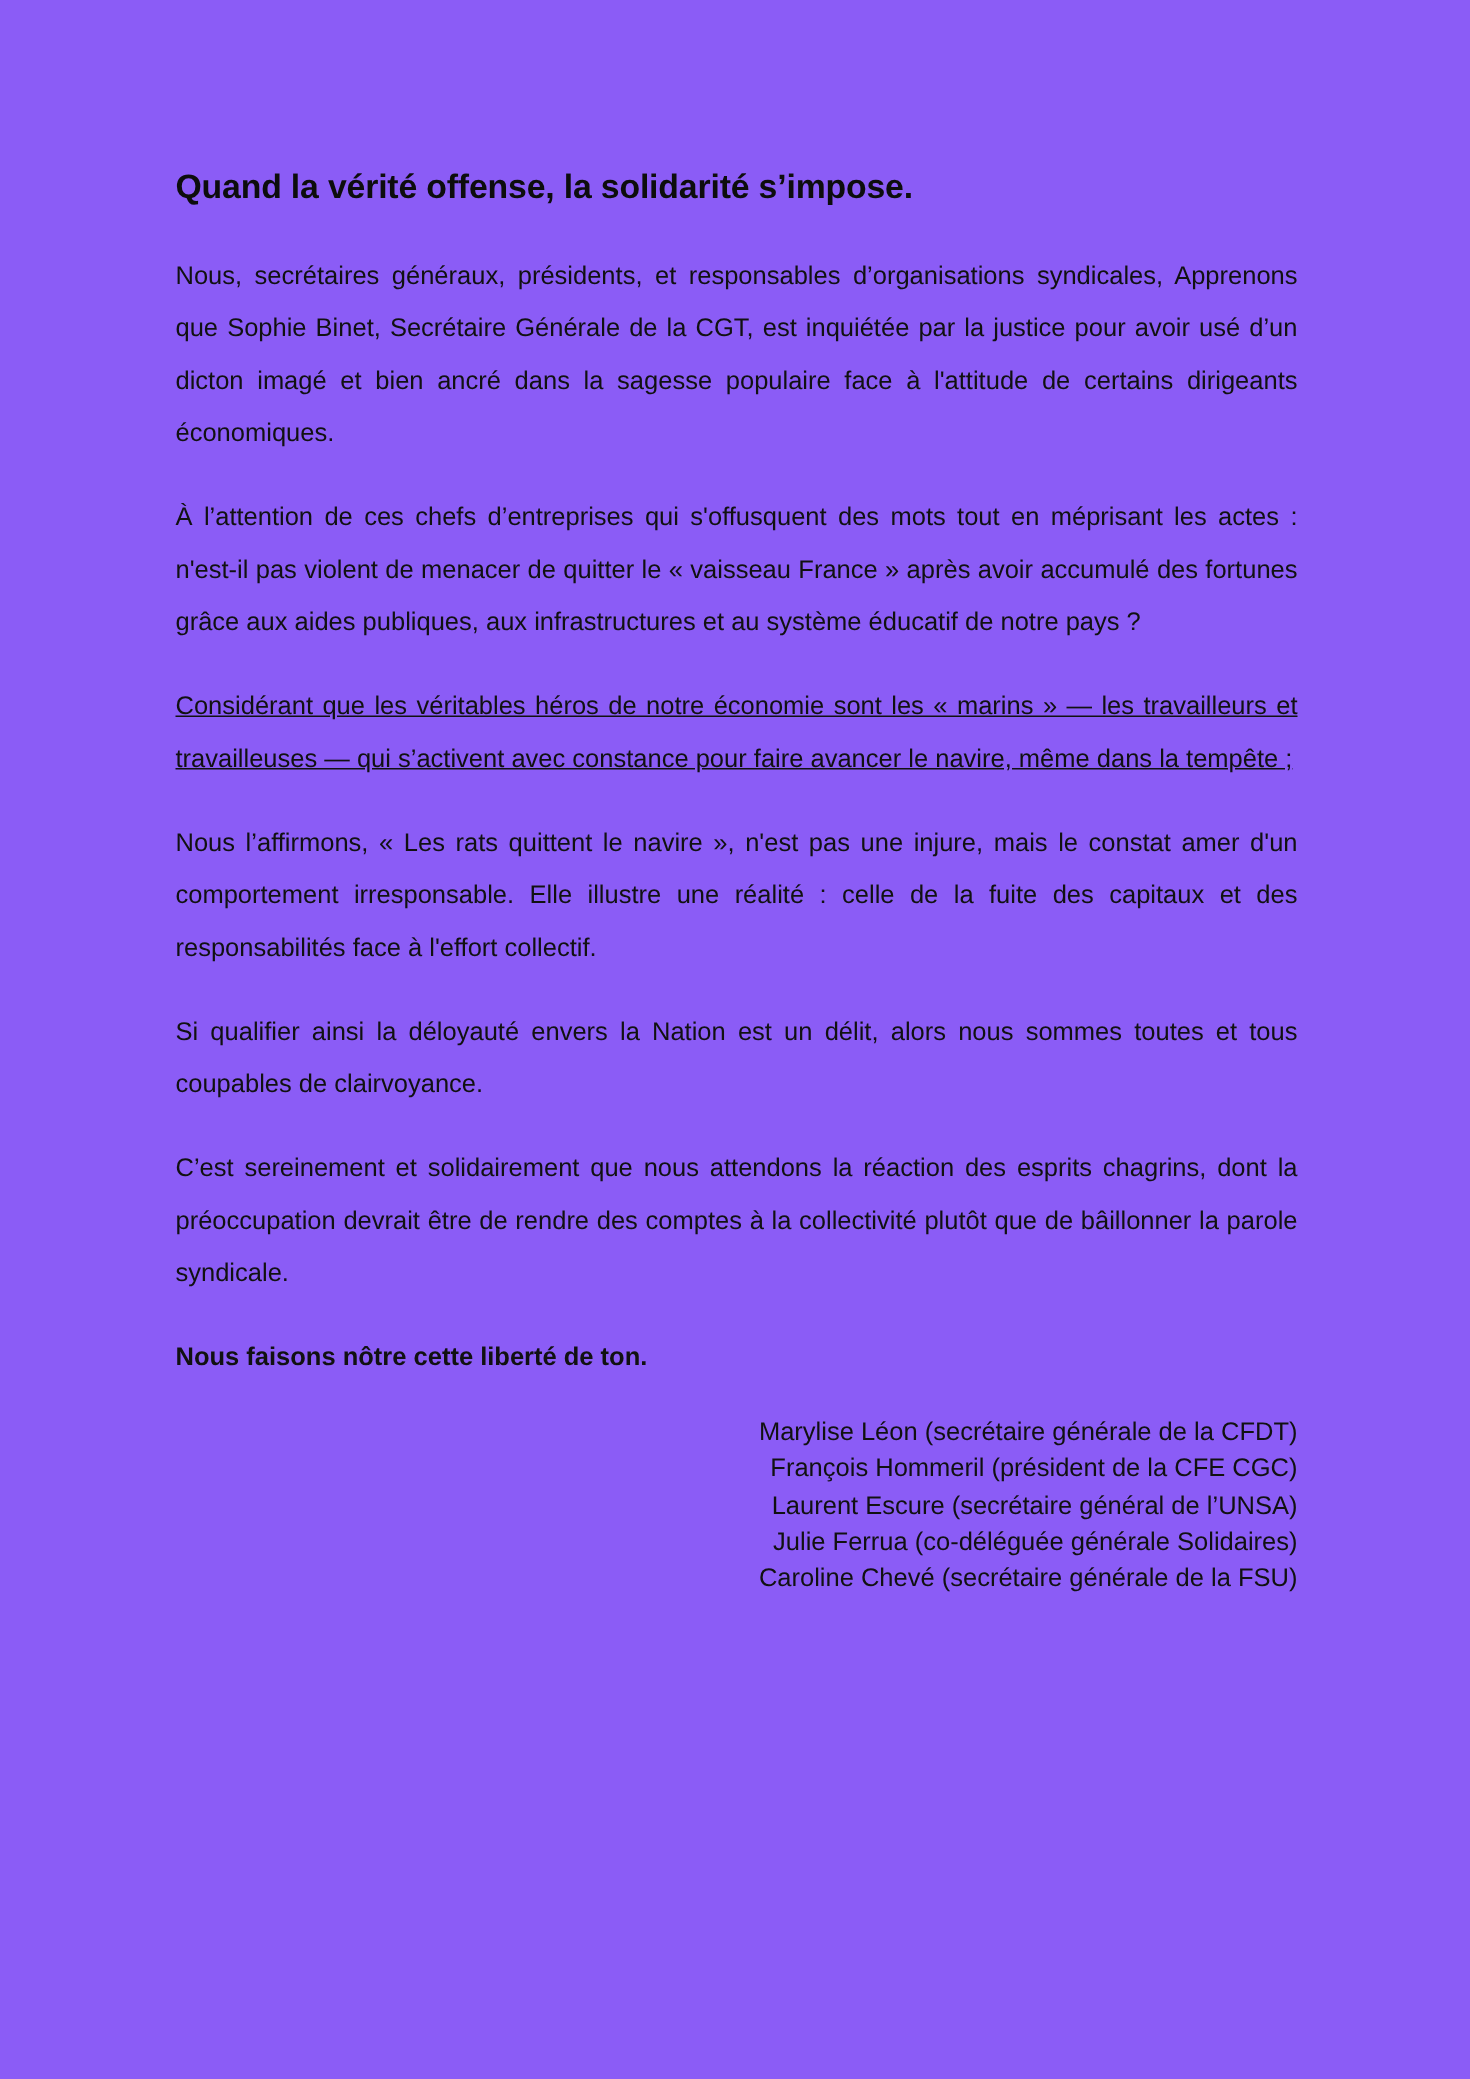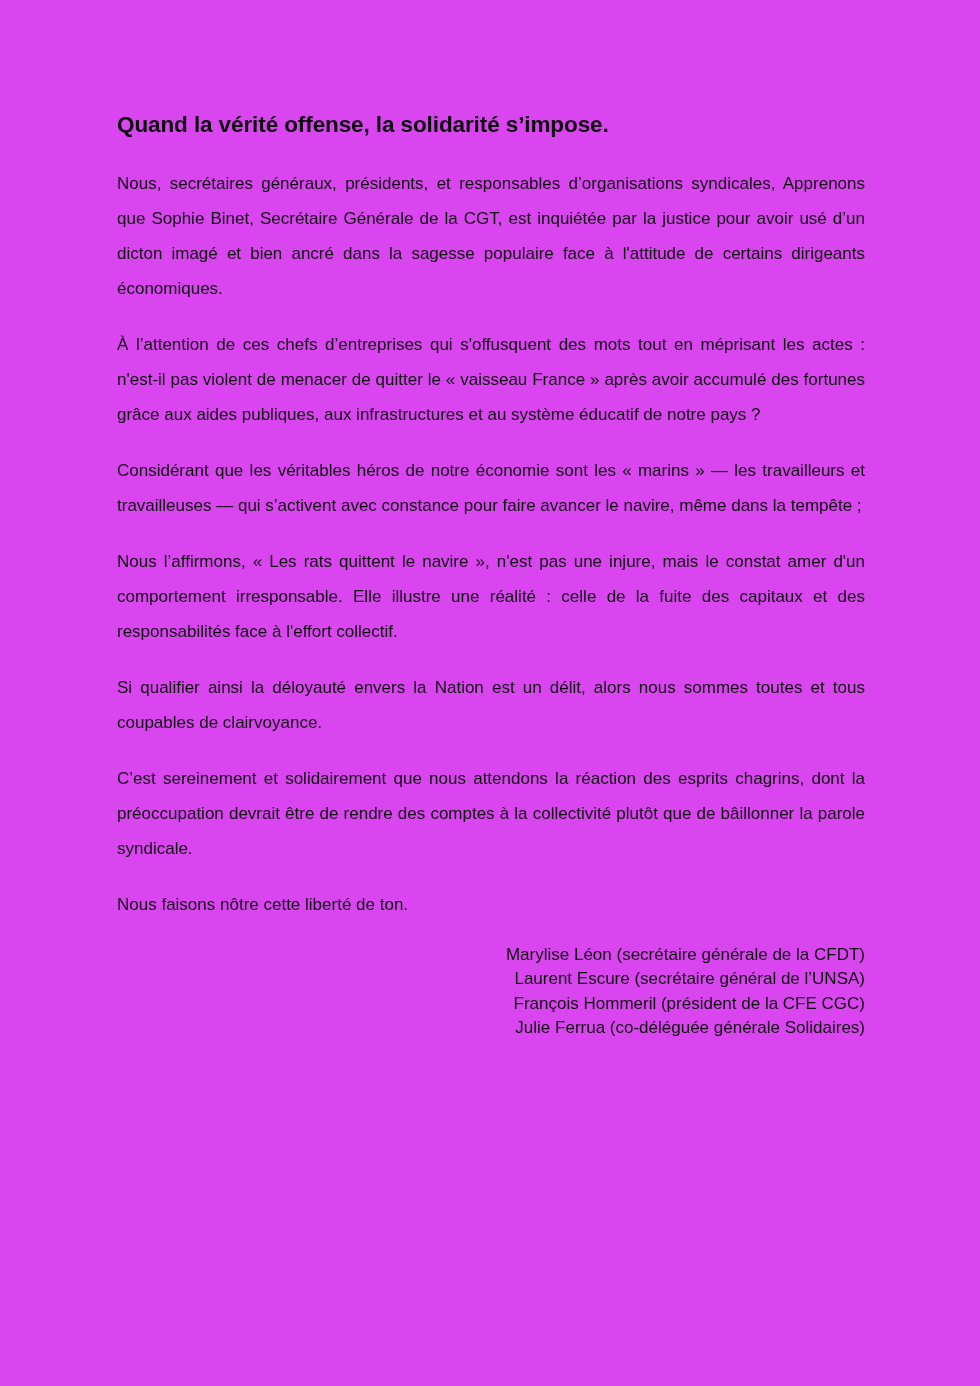--- a/index.html
+++ b/index.html
@@ -12,21 +12,21 @@
     width: 980px;
     height: 1386px;
     font-family: "Liberation Sans", "DejaVu Sans", sans-serif;
     color: #111111;
     -webkit-font-smoothing: antialiased;
   }
   .page {
     position: relative;
     width: 980px;
     height: 1386px;
-    background: #d946ef;
+    background: #8b5cf6;
     box-sizing: border-box;
   }
   .content {
     position: absolute;
     left: 117px;
     top: 110px;
     width: 748px;
   }
   .doc-title {
     font-size: 22.5px;
@@ -40,24 +40,26 @@
     font-size: 17px;
     line-height: 35px;
     margin: 0 0 21px 0;
     text-align: justify;
     text-justify: inter-word;
     color: #111111;
     hyphens: none;
   }
   .para:last-of-type {
     margin-bottom: 16px;
+    font-weight: bold;
   }
   
   .para-block {
     text-align: justify;
+    text-decoration: underline;
   }
   .para-block .sub {
     display: block;
   }
   .signatures {
     margin-top: 21px;
     font-size: 17px;
     line-height: 24.3px;
     text-align: left;
     color: #111111;
@@ -88,19 +90,20 @@
     <p class="para">Nous l’affirmons, « Les rats quittent le navire », n'est pas une injure, mais le constat amer d'un comportement irresponsable. Elle illustre une réalité : celle de la fuite des capitaux et des responsabilités face à l'effort collectif.</p>
 
     <p class="para">Si qualifier ainsi la déloyauté envers la Nation est un délit, alors nous sommes toutes et tous coupables de clairvoyance.</p>
 
     <p class="para">C’est sereinement et solidairement que nous attendons la réaction des esprits chagrins, dont la préoccupation devrait être de rendre des comptes à la collectivité plutôt que de bâillonner la parole syndicale.</p>
 
     <p class="para">Nous faisons nôtre cette liberté de ton.</p>
 
     <div class="signatures">
       <span class="sig-line">Marylise Léon (secrétaire générale de la CFDT)</span>
+      <span class="sig-line">François Hommeril (président de la CFE CGC)</span>
       <span class="sig-line">Laurent Escure (secrétaire général de l’UNSA)</span>
-      <span class="sig-line">François Hommeril (président de la CFE CGC)</span>
       <span class="sig-line">Julie Ferrua (co-déléguée générale Solidaires)</span>
+      <span class="sig-line">Caroline Chevé (secrétaire générale de la FSU)</span>
     </div>
 
   </div>
 </div>
 
 </body></html>

